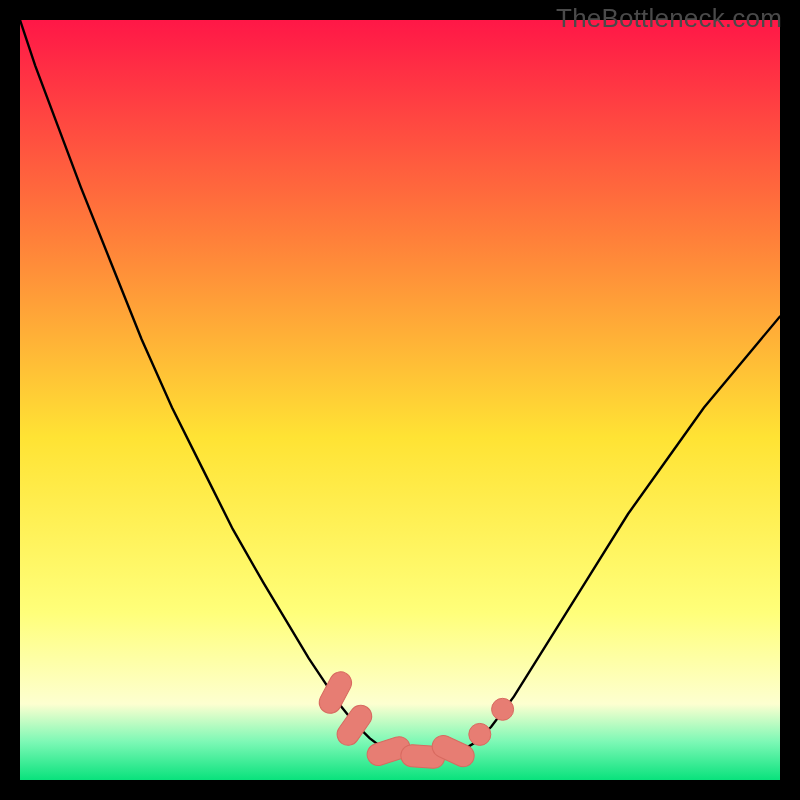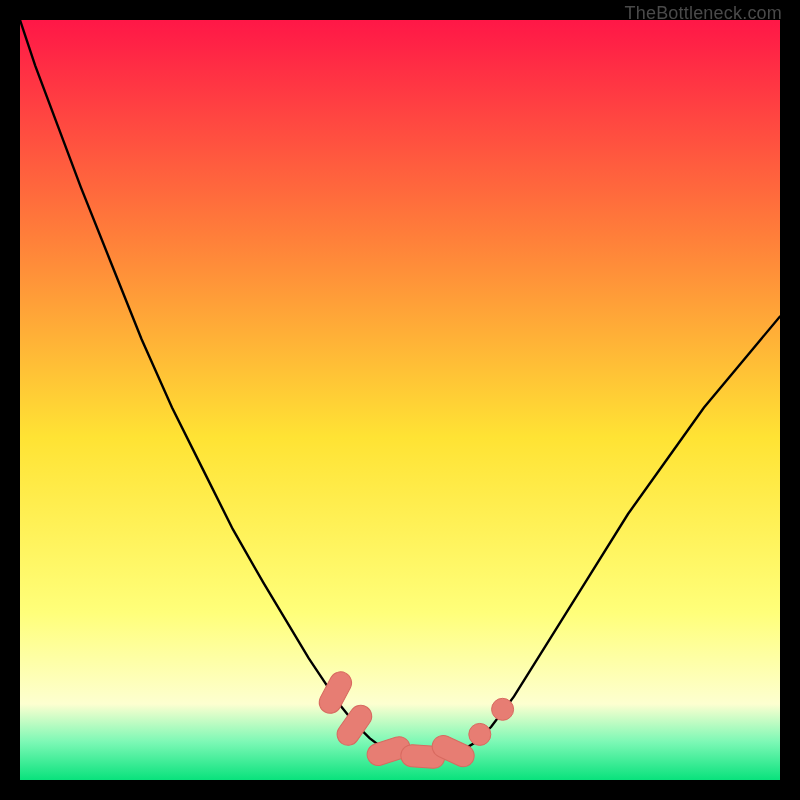--- a/index.html
+++ b/index.html
@@ -24,21 +24,21 @@
     top: 20px;
     left: 20px;
     width: 760px;
     height: 760px;
   }
   .watermark {
     position: absolute;
     top: 3px;
     right: 18px;
     color: #4a4a4a;
-    font-size: 18px;
+    font-size: 26px;
     font-weight: 500;
     letter-spacing: 0.2px;
   }
   svg {
     display: block;
   }
 </style>
 </head>
 <body>
 

